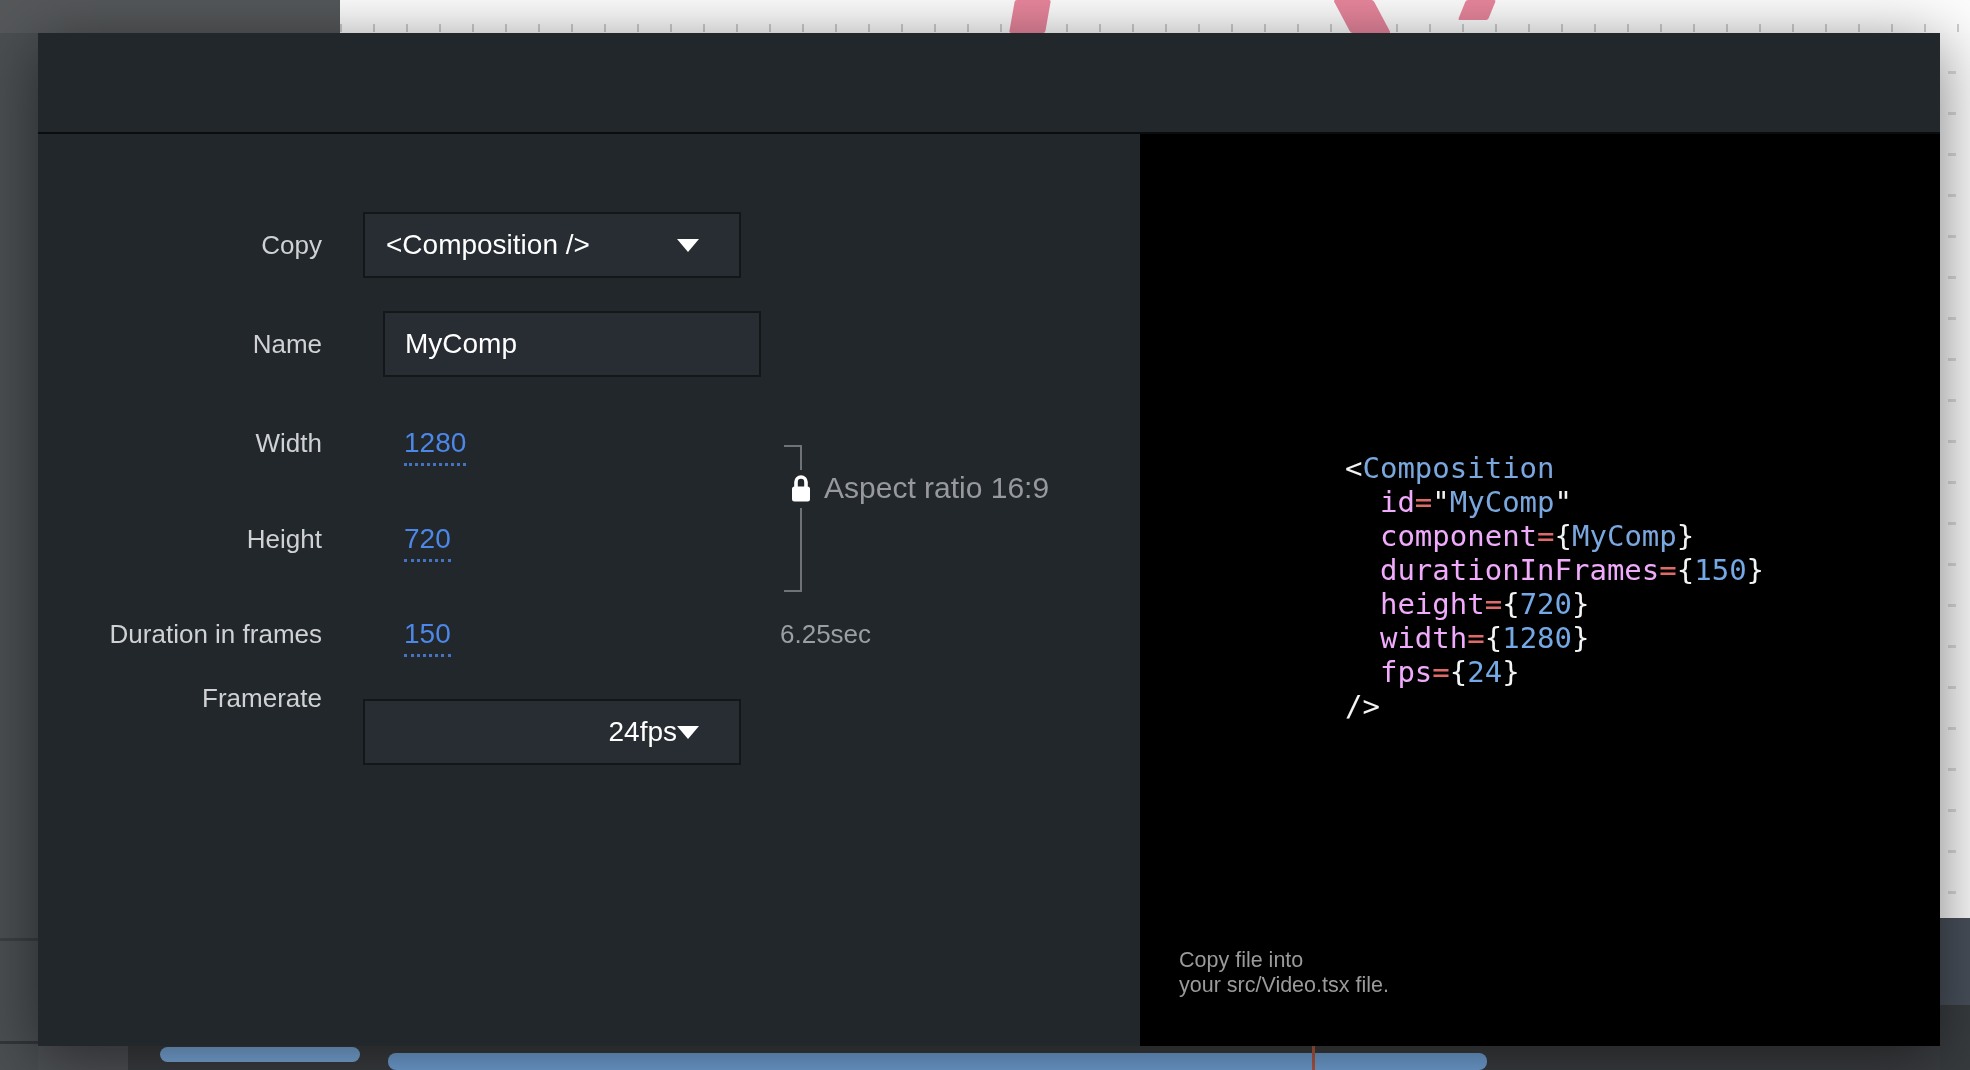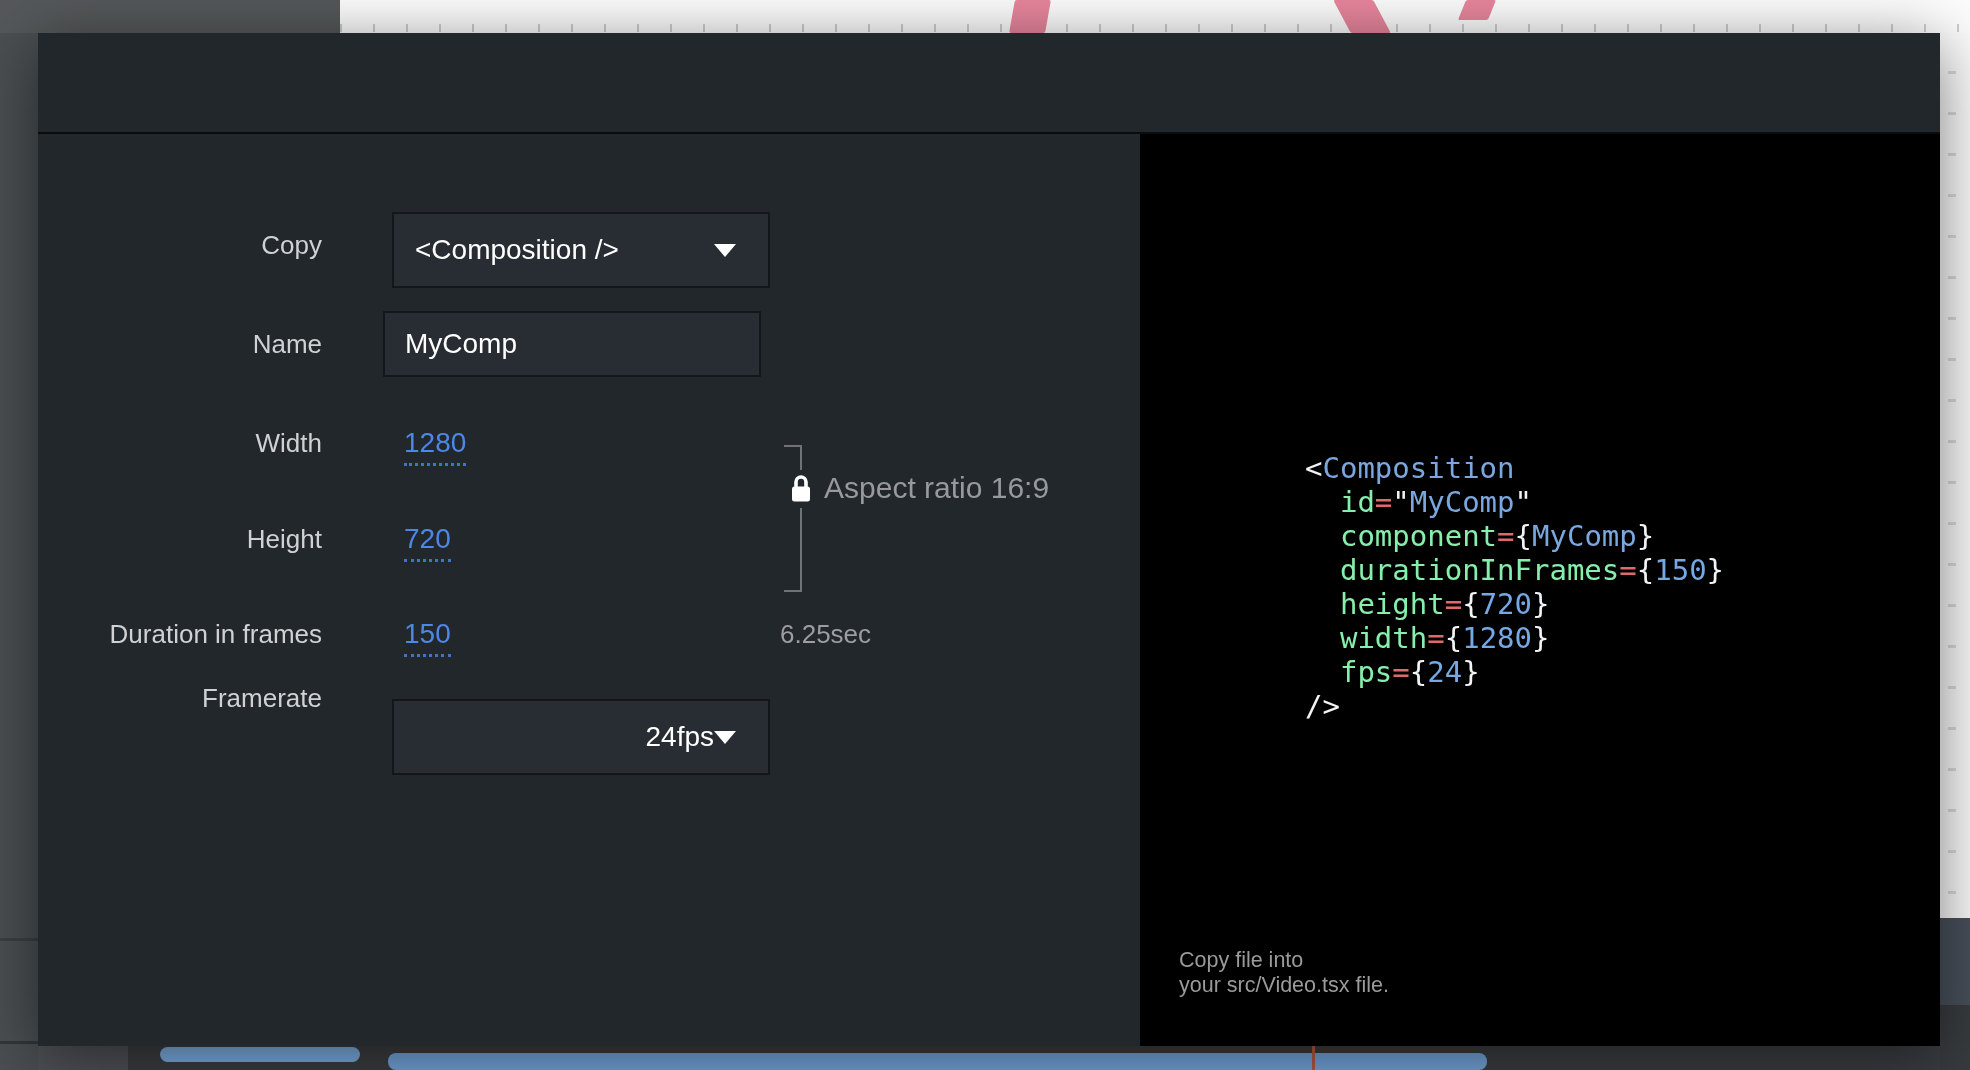--- a/index.html
+++ b/index.html
@@ -37,22 +37,22 @@
   #title-bar{left:0;top:0;width:100%;height:99px;}
   #dialog-title{left:25px;top:0;height:99px;line-height:99px;font-size:28px;color:#f2f3f4;}
   #title-divider{left:0;top:99px;width:100%;height:2px;background:#0a0c0d;}
   #close-button{left:1817px;top:18px;width:56px;height:60px;display:flex;align-items:center;
     justify-content:center;cursor:pointer;background:transparent;border:none;}
   #close-button span{font-size:34px;color:#ffffff;line-height:1;}
 
   
   .form-label{width:264px;left:20px;height:66px;line-height:66px;text-align:right;
     font-size:26px;color:#cfd1d3;}
-  .select-box{left:354px;width:378px;height:76px;background:#272d33;border:2px solid #14171a;
-    box-sizing:border-box;display:flex;align-items:center;padding:0 32px 0 21px;cursor:pointer;}
+  .select-box{left:325px;width:378px;height:66px;background:#272d33;border:2px solid #14171a;
+    box-sizing:border-box;display:flex;align-items:center;padding:0 40px 0 21px;cursor:pointer;}
   .select-box .select-value{flex:1;font-size:28px;color:#ffffff;}
   .caret{width:0;height:0;border-left:11px solid transparent;border-right:11px solid transparent;
     border-top:13px solid #ffffff;}
   #name-input{left:345px;top:278px;width:378px;height:66px;background:#272d33;
     border:2px solid #14171a;box-sizing:border-box;color:#ffffff;font-size:28px;
     font-family:"Liberation Sans",sans-serif;padding:0 20px;outline:none;}
   .value-link{left:366px;height:66px;line-height:66px;font-size:28px;color:#4d87e8;cursor:pointer;}
   .value-link .lnk{border-bottom:3px dotted rgba(77,135,232,.8);padding-bottom:5px;}
   #row-type-label{top:179px;} #type-select{top:179px;}
   #row-name-label{top:278px;}
@@ -68,22 +68,22 @@
   #bracket-top{left:746px;top:412px;width:17px;height:2px;}
   #bracket-bottom{left:746px;top:557px;width:17px;height:2px;}
   #lock-wrap{left:748px;top:437px;width:30px;height:38px;background:#22272c;
     display:flex;align-items:center;justify-content:center;}
   #aspect-text{left:786px;top:422px;height:66px;line-height:66px;font-size:30px;color:#97999d;}
 
   
   #code-panel{left:1102px;top:101px;width:800px;height:912px;background:#000000;}
   #code-block{left:165px;top:317px;font-family:"DejaVu Sans Mono",monospace;
     font-size:29px;line-height:34px;}
-  .code-line{white-space:pre;}
-  .tok-p{color:#f3f4f6;} .tok-t{color:#7aa7de;} .tok-a{color:#86efac;}
+  .code-line{white-space:pre;margin-left:40px;}
+  .tok-p{color:#f3f4f6;} .tok-t{color:#7aa7de;} .tok-a{color:#f0abfc;}
   .tok-o{color:#e0696a;} .tok-n{color:#74a9e6;}
   #copy-hint{left:39px;top:814px;font-size:21.5px;line-height:25px;color:#9a9a9a;}
   #copy-button{left:523px;top:806px;width:254px;height:76px;background:#30363c;border:none;
     border-radius:8px;display:flex;align-items:center;justify-content:center;gap:15px;
     cursor:pointer;}
   #copy-button .label{font-size:28px;color:#ffffff;font-family:"Liberation Sans",sans-serif;}
 </style>
 </head>
 <body>
 

